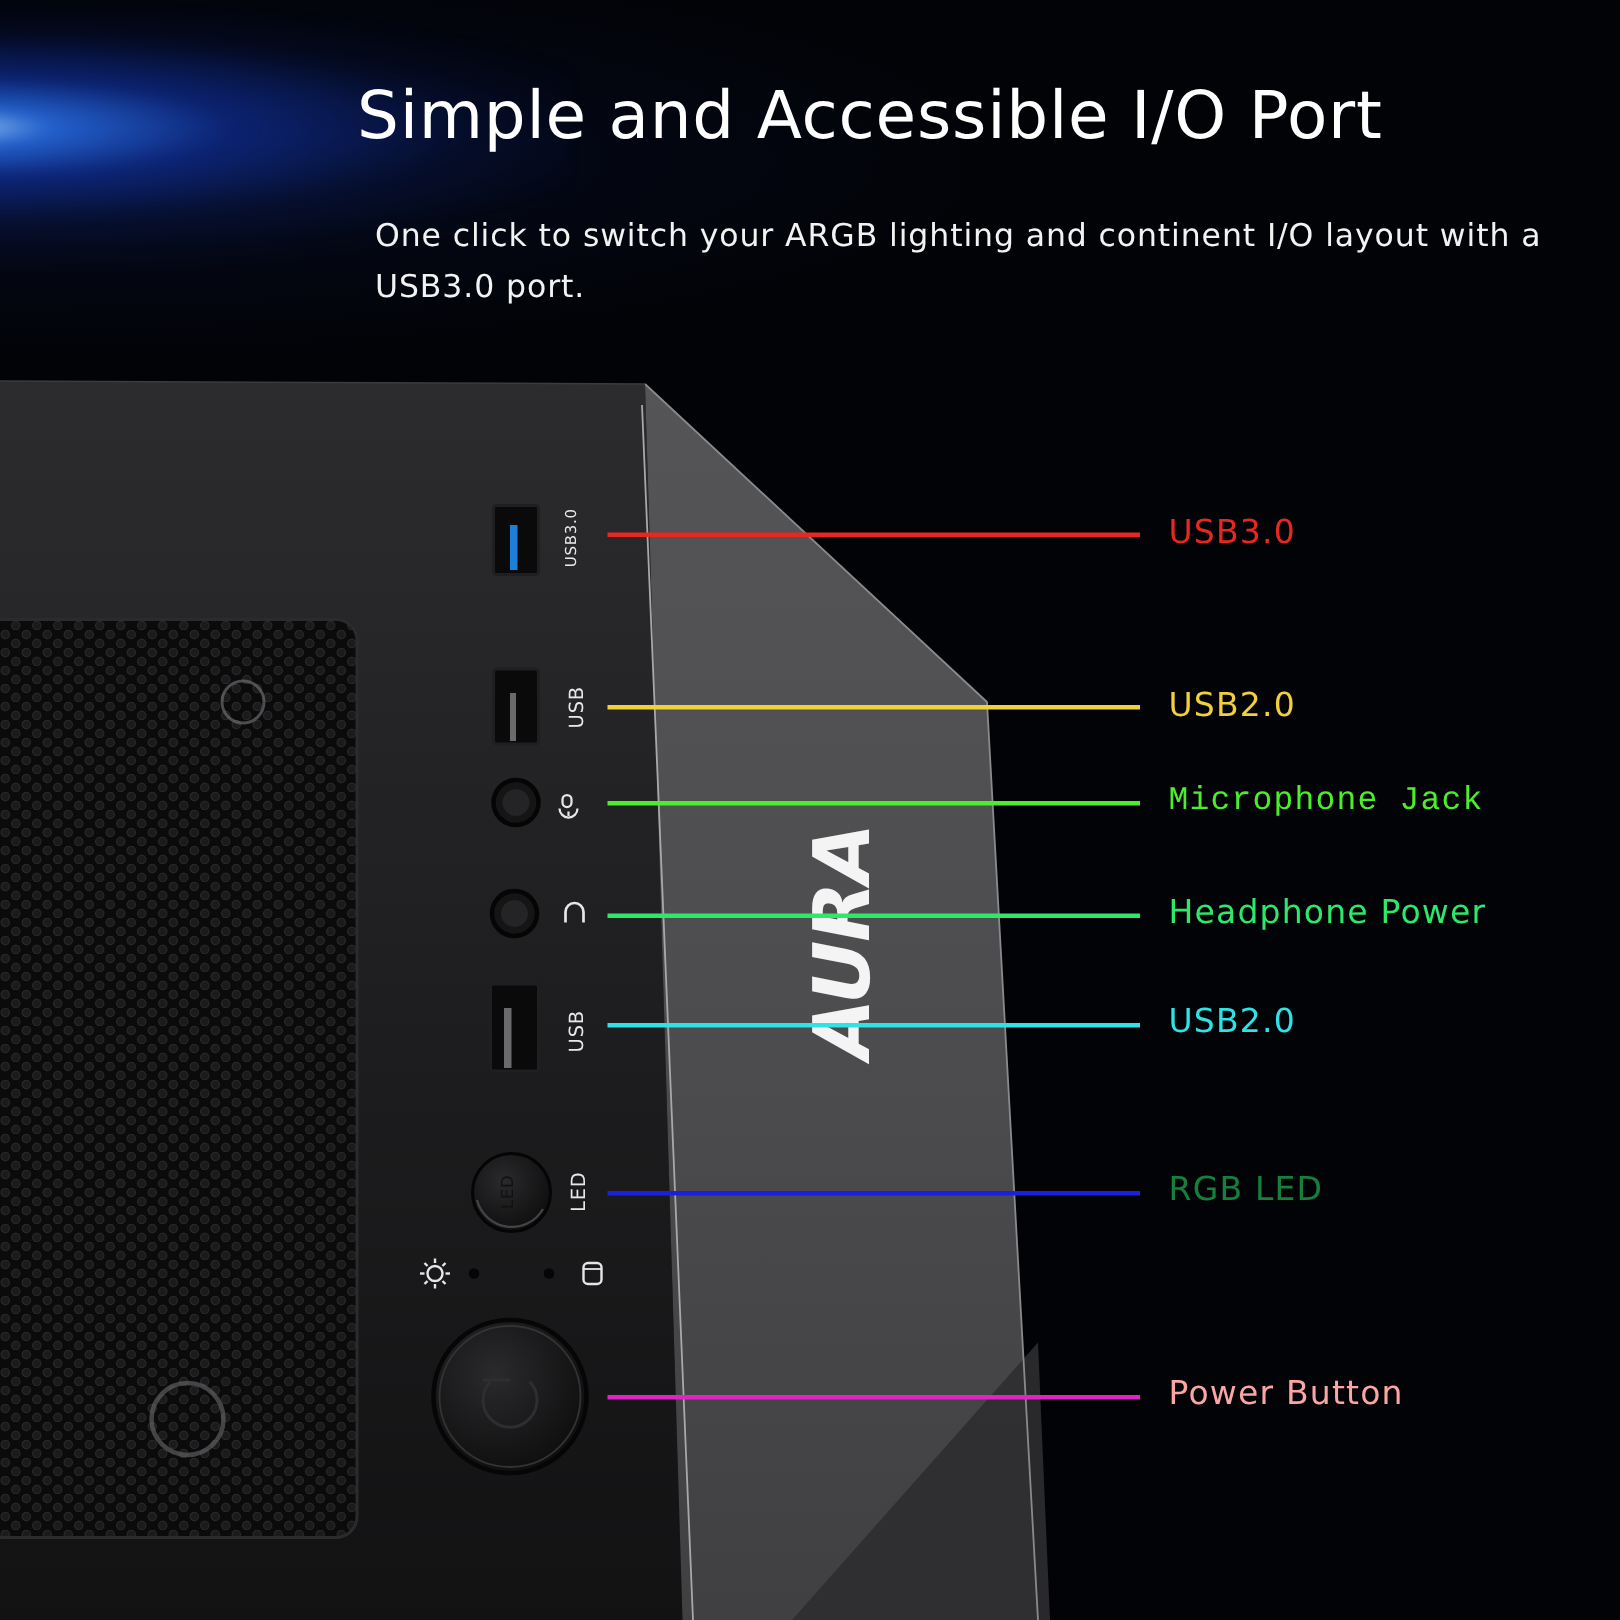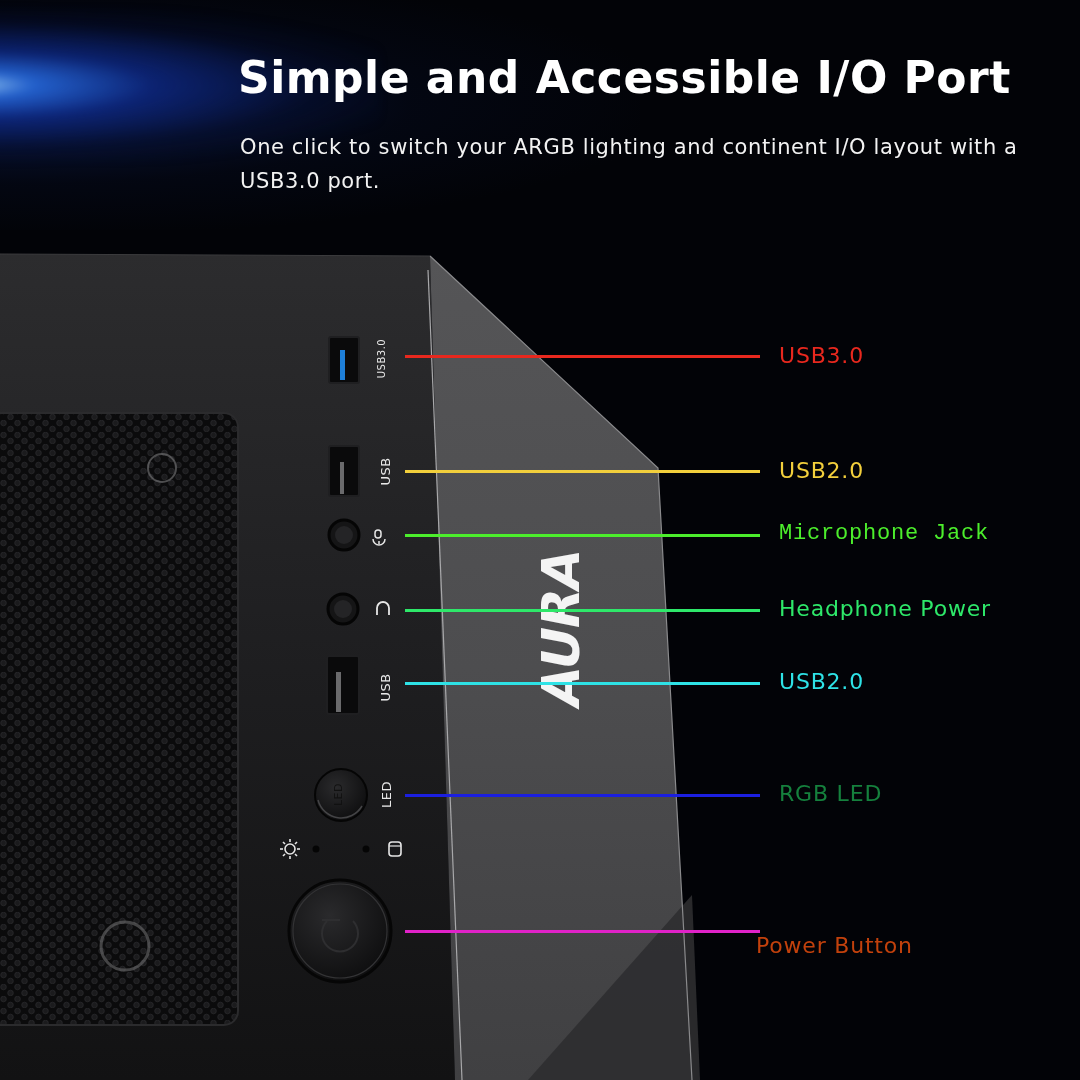--- a/index.html
+++ b/index.html
@@ -13,25 +13,25 @@
     position: absolute; left: -140px; top: 10px; width: 520px; height: 150px;
     background: radial-gradient(ellipse at 20% 50%, rgba(170,220,255,0.95) 0%, rgba(40,110,230,0.85) 12%, rgba(16,50,170,0.55) 32%, rgba(6,18,70,0.25) 60%, rgba(0,0,0,0) 80%);
     filter: blur(4px);
   }
   .bg-glow2 {
     position: absolute; left: -60px; top: 0px; width: 700px; height: 230px;
     background: radial-gradient(ellipse at 10% 45%, rgba(20,50,140,0.45) 0%, rgba(8,20,60,0.2) 45%, rgba(0,0,0,0) 75%);
   }
   .headline {
     position: absolute; left: 238px; top: 52px; margin: 0;
-    color: #ffffff; font-size: 44px; font-weight: 700; letter-spacing: 0.5px;
+    color: #ffffff; font-size: 44px; font-weight: 400; letter-spacing: 0.5px;
     white-space: nowrap;
   }
   .subhead {
-    position: absolute; left: 240px; top: 130px; width: 820px; margin: 0;
+    position: absolute; left: 240px; top: 130px; width: 820px; margin: 10px;
     color: #f2f2f2; font-size: 21px; line-height: 34px; letter-spacing: 0.6px;
   }
   svg.case { position: absolute; left: 0; top: 0; }
   .port-label {
     position: absolute; color: #e8e8e8; font-size: 11px; letter-spacing: 0.5px;
     transform: rotate(-90deg); transform-origin: center center; white-space: nowrap;
   }
   .callout-line { position: absolute; height: 3px; }
   .callout-label {
     position: absolute; font-size: 22px; letter-spacing: 0.8px; white-space: nowrap;
@@ -180,15 +180,15 @@
   <div class="callout-line" style="left:405px; top:609px; width:355px; background:#2ee86a;"></div>
   <div class="callout-label" style="left:779px; top:597px; color:#2ee86a;">Headphone Power</div>
 
   <div class="callout-line" style="left:405px; top:682px; width:355px; background:#2ee2e6;"></div>
   <div class="callout-label" style="left:779px; top:670px; color:#2ee2e6;">USB2.0</div>
 
   <div class="callout-line" style="left:405px; top:794px; width:355px; background:#1b1fe0;"></div>
   <div class="callout-label" style="left:779px; top:782px; color:#15803d;">RGB LED</div>
 
   <div class="callout-line" style="left:405px; top:930px; width:355px; background:#e022c8;"></div>
-  <div class="callout-label" style="left:756px; top:918px; color:#c2410c;margin-top:16px;">Power Button</div>
+  <div class="callout-label" style="left:779px; top:918px; color:#fca5a5;">Power Button</div>
 
 </div>
 
 </body></html>

